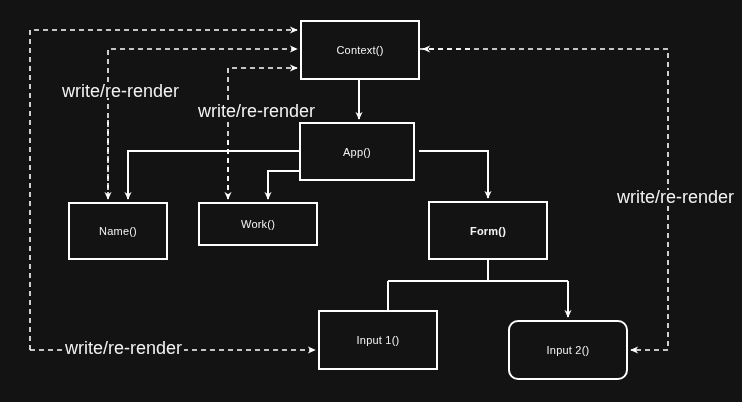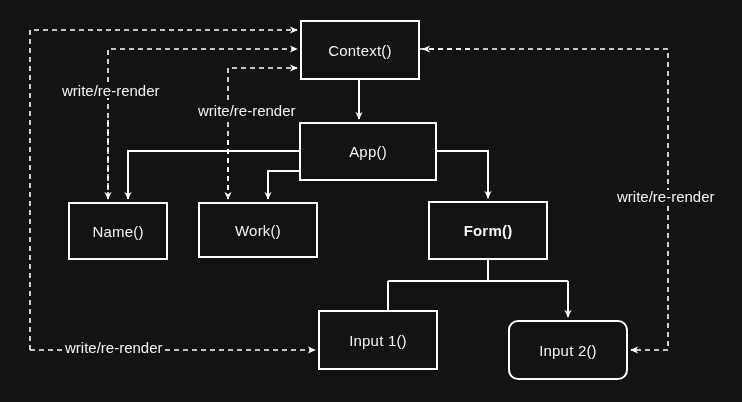--- a/index.html
+++ b/index.html
@@ -26,29 +26,29 @@
     position: absolute;
     border: 2px solid #ffffff;
     background: #131313;
     display: flex;
     align-items: center;
     justify-content: center;
     box-sizing: border-box;
   }
   .node-label {
     color: #f2f2f2;
-    font-size: 15px;
+    font-size: 11px;
     font-family: "Liberation Sans", sans-serif;
     letter-spacing: 0.2px;
     white-space: nowrap;
   }
   .edge-label {
     position: absolute;
     color: #f2f2f2;
-    font-size: 15px;
+    font-size: 18px;
     font-family: "Liberation Sans", sans-serif;
     white-space: nowrap;
     background: #131313;
     padding: 0 2px;
     line-height: 14px;
   }
 </style>
 </head>
 <body>
 
@@ -93,29 +93,29 @@
 
     <path d="M420,49 L668,49 L668,350 L631,350" fill="none" stroke="#ffffff" stroke-width="1.6" stroke-dasharray="5,4" marker-end="url(#arrowDash)"></path>
 
     <path d="M470,49 L423,49" fill="none" stroke="#ffffff" stroke-width="1.6" stroke-dasharray="5,4" marker-end="url(#arrowDash)"></path>
   </svg>
 
   <div class="node-box" style="left:300px; top:20px; width:120px; height:60px;">
     <span class="node-label">Context()</span>
   </div>
 
-  <div class="node-box" style="left:299px; top:122px; width:138px; height:59px;">
+  <div class="node-box" style="left:299px; top:122px; width:116px; height:59px;">
     <span class="node-label">App()</span>
   </div>
 
   <div class="node-box" style="left:68px; top:202px; width:100px; height:58px;">
     <span class="node-label">Name()</span>
   </div>
 
-  <div class="node-box" style="left:198px; top:202px; width:120px; height:56px;">
+  <div class="node-box" style="left:198px; top:202px; width:120px; height:44px;">
     <span class="node-label">Work()</span>
   </div>
 
   <div class="node-box" style="left:428px; top:201px; width:120px; height:59px;font-weight:bold;">
     <span class="node-label">Form()</span>
   </div>
 
   <div class="node-box" style="left:318px; top:310px; width:120px; height:60px;">
     <span class="node-label">Input 1()</span>
   </div>

